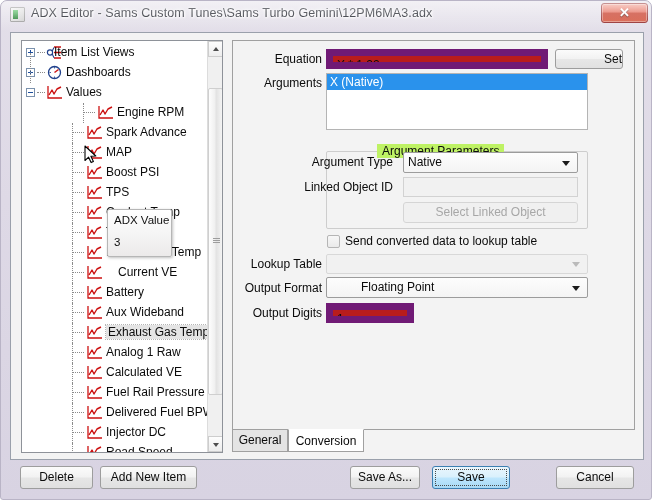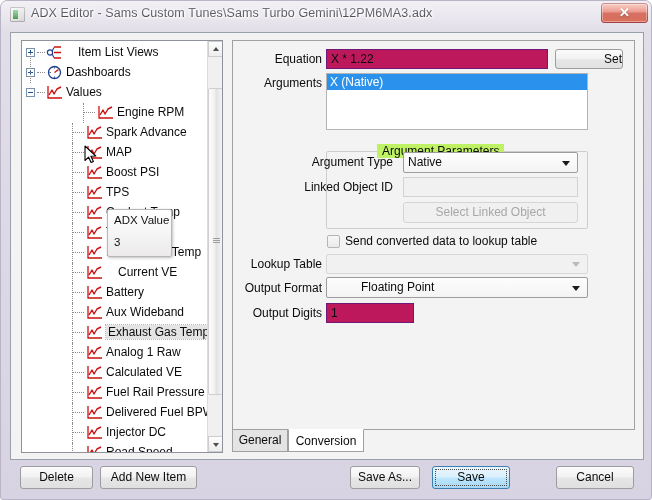--- a/index.html
+++ b/index.html
@@ -243,22 +243,22 @@
   
   .flabel {
     position: absolute;
     font-size: 12px;
     color: #0b0b0b;
     text-align: right;
     white-space: nowrap;
   }
   .textbox {
     position: absolute;
-    background: #be185d;
-    border: 1px solid #701a75;
+    background: #b91c1c;
+    border: 7px solid #701a75;
     font-size: 12px;
     color: #0b0b0b;
     padding: 0 0 0 4px;
     line-height: 18px;
     white-space: nowrap;
     overflow: hidden;
   }
   .textbox.disabled {
     background: #f1f1f1;
     border: 1px solid #d2d2d2;
@@ -413,21 +413,21 @@
           <div class="tree-row" style="top: 2px; position: absolute; left: 0px; width: 186px;">
             <div class="expander plus" style="left: 4px;"></div>
             <div class="dotline" style="left: 15px; width: 8px;"></div>
             <div class="ico" style="left: 24px;"><svg viewBox="0 0 17 15" width="17" height="15">
                 <circle cx="4" cy="7.5" r="2.6" fill="#ffffff" stroke="#21418c" stroke-width="1.2"></circle>
                 <path d="M8,2 L15,2" stroke="#cc1111" stroke-width="1.4" fill="none"></path>
                 <path d="M8,7.5 L15,7.5" stroke="#cc1111" stroke-width="1.4" fill="none"></path>
                 <path d="M8,13 L15,13" stroke="#cc1111" stroke-width="1.4" fill="none"></path>
                 <path d="M6.2,6 L8,2.5 M6.2,9 L8,12.8" stroke="#21418c" stroke-width="1.1" fill="none"></path>
               </svg></div>
-            <div class="tree-label" style="left: 56px;">Item List Views</div>
+            <div class="tree-label" style="left: 32px;">Item List Views</div>
           </div>
           <div class="tree-row" style="top: 22px; position: absolute; left: 0px; width: 186px;">
             <div class="expander plus" style="left: 4px;"></div>
             <div class="dotline" style="left: 15px; width: 8px;"></div>
             <div class="ico" style="left: 24px;"><svg viewBox="0 0 17 15" width="17" height="15">
                 <circle cx="8.5" cy="7.5" r="6" fill="#ffffff" stroke="#21418c" stroke-width="1.3"></circle>
                 <path d="M8.5,7.5 L12.5,4.5" stroke="#cc1111" stroke-width="1.4"></path>
                 <path d="M8.5,2.2 L8.5,3.4 M3.6,7.5 L4.8,7.5 M8.5,11.6 L8.5,12.8" stroke="#21418c" stroke-width="1"></path>
               </svg></div>
             <div class="tree-label" style="left: 44px;">Dashboards</div>

